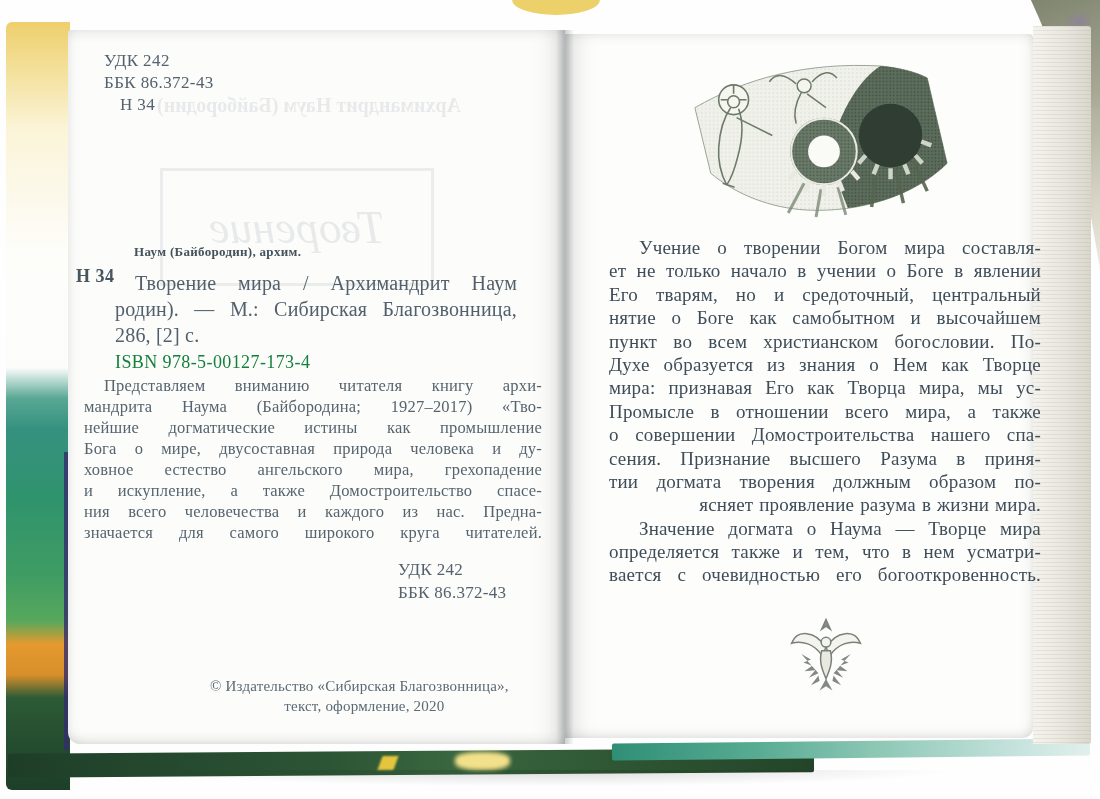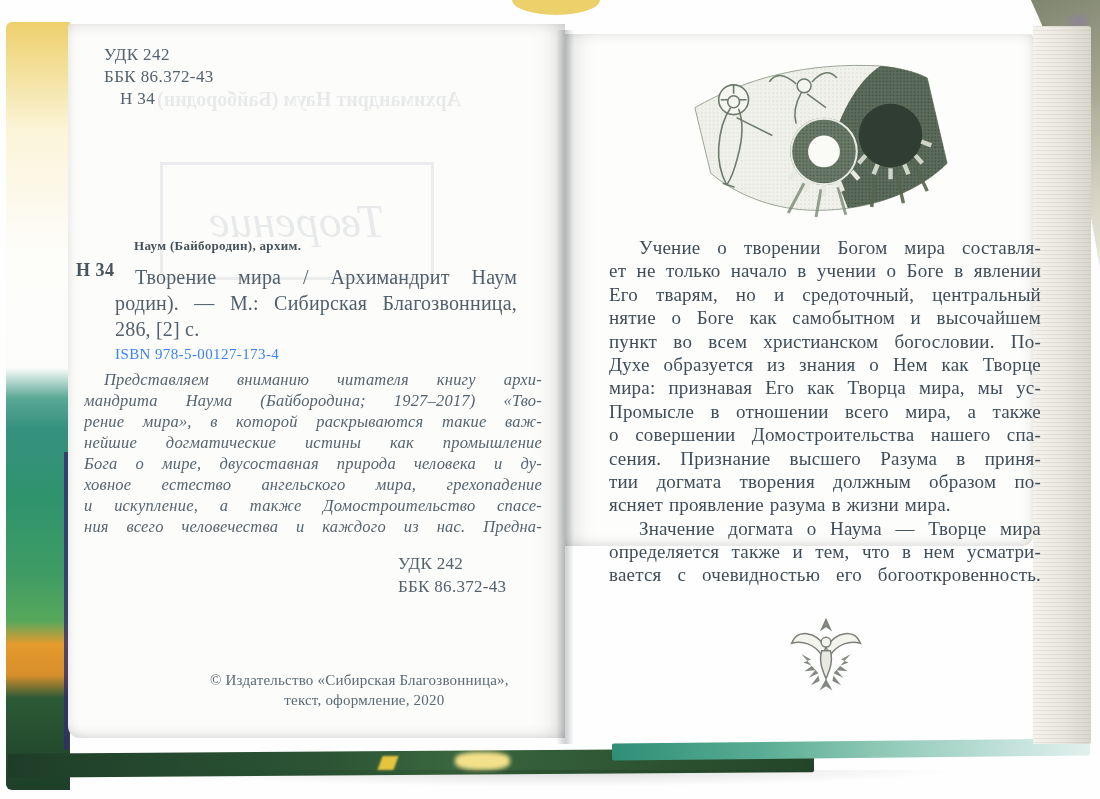--- a/index.html
+++ b/index.html
@@ -40,26 +40,26 @@
   .fore-edge{position:absolute;right:9px;top:26px;width:58px;height:718px;
     border-radius:0 3px 3px 0;
     background:
       repeating-linear-gradient(180deg,rgba(160,158,148,.18) 0 1px,transparent 1px 4px),
       linear-gradient(90deg,#f5f3ed,#e9e6de 55%,#d9d6cb);}
   .book-shadow{position:absolute;left:10px;top:770px;width:1080px;height:22px;
     background:radial-gradient(50% 100% at 50% 0,rgba(0,0,0,.14),transparent 75%);}
 
   
   .page{position:absolute;background:#fcfcfa;}
-  .page-left{left:68px;top:24px;width:497px;height:714px;border-radius:3px 0 0 12px;
+  .page-left{left:68px;top:30px;width:497px;height:714px;border-radius:3px 0 0 12px;
     box-shadow:inset -20px 0 24px -16px rgba(100,105,110,.35),
                inset 0 -9px 12px -8px rgba(120,120,120,.25),
                inset 0 10px 14px -10px rgba(140,140,140,.20),
                inset 10px 0 14px -10px rgba(150,150,150,.20);}
-  .page-right{left:565px;top:34px;width:468px;height:512px;border-radius:0 4px 10px 0;
+  .page-right{left:565px;top:34px;width:468px;height:704px;border-radius:0 4px 10px 0;
     background:#fdfdfb;
     box-shadow:inset 22px 0 26px -18px rgba(100,105,110,.33),
                inset 0 -9px 12px -8px rgba(120,120,120,.22),
                inset 0 9px 12px -9px rgba(140,140,140,.18),
                inset -9px 0 12px -8px rgba(150,150,150,.25);}
   .gutter-shadow{position:absolute;left:556px;top:30px;width:18px;height:714px;
     background:linear-gradient(90deg,transparent,rgba(90,95,100,.26) 45%,rgba(90,95,100,.28) 55%,transparent);}
 
   
   .ln{overflow:hidden;}
@@ -77,34 +77,34 @@
   .ghost-titlebox{left:92px;top:138px;width:268px;height:112px;opacity:.085;
     border:3px solid #3c506e;display:flex;align-items:center;justify-content:center;}
   .ghost-titlebox span{font-size:46px;font-style:italic;}
   .margin-code{position:absolute;left:8px;top:236px;font-size:18px;font-weight:bold;
     color:#47555f;letter-spacing:.5px;}
   .author-heading{position:absolute;left:66px;top:214px;font-size:13px;font-weight:bold;
     color:#44525c;letter-spacing:.3px;}
   .biblio{position:absolute;left:47px;top:240px;width:402px;font-size:20px;
     color:#51606c;letter-spacing:.2px;}
   .biblio .ln{line-height:26px;height:26px;}
-  .isbn{position:absolute;left:47px;top:322px;font-size:15px;color:#3b82f6;letter-spacing:.4px;}
+  .isbn{position:absolute;left:47px;top:322px;font-size:18px;color:#15803d;letter-spacing:.4px;}
   .annotation{position:absolute;left:16px;top:346px;width:458px;font-size:16.5px;
     color:#56646f;letter-spacing:.2px;}
-  .annotation .ln{line-height:20.6px;height:21px;font-style:italic;}
+  .annotation .ln{line-height:20.6px;height:21px;}
   .catalog-bottom{position:absolute;left:330px;top:528px;font-size:17px;line-height:23px;
     color:#54626e;letter-spacing:.3px;}
   .copyright{position:absolute;left:142px;top:646px;font-size:15px;line-height:20px;
     color:#5b6974;letter-spacing:.2px;text-align:center;}
   .copyright .l2{margin-left:10px;}
 
   
   .body-text{position:absolute;left:44px;top:202px;width:432px;font-size:19px;
     color:#3f4d59;letter-spacing:.2px;word-spacing:1px;}
-  .body-text .ln{line-height:23.4px;height:23.4px;}
+  .body-text .ln{line-height:23.4px;height:23.4px;text-align:right;}
 
   .illustration{position:absolute;left:112px;top:20px;width:288px;height:168px;}
   .ornament{position:absolute;left:218px;top:576px;width:86px;height:88px;}
 </style>
 </head>
 <body>
 
 <div id="scene">
 
   <div class="cover-left"></div>
@@ -138,26 +138,26 @@
       <div class="ln j ind-sm">Творение мира / Архимандрит Наум (Байбо-</div>
       <div class="ln j">родин). — М.: Сибирская Благозвонница, 2020. —</div>
       <div class="ln">286, [2] с.</div>
     </div>
 
     <div class="isbn">ISBN 978-5-00127-173-4</div>
 
     <div class="annotation">
       <div class="ln j ind-sm">Представляем вниманию читателя книгу архи-</div>
       <div class="ln j">мандрита Наума (Байбородина; 1927–2017) «Тво-</div>
-      <div class="ln j">рение мира», в которой раскрываются такие важ-</div>
       <div class="ln j">нейшие догматические истины как промышление</div>
       <div class="ln j">Бога о мире, двусоставная природа человека и ду-</div>
       <div class="ln j">ховное естество ангельского мира, грехопадение</div>
       <div class="ln j">и искупление, а также Домостроительство спасе-</div>
       <div class="ln j">ния всего человечества и каждого из нас. Предна-</div>
+      <div class="ln j">значается для самого широкого круга читателей.</div>
     </div>
 
     <div class="catalog-bottom">
       <div>УДК 242</div>
       <div>ББК 86.372-43</div>
     </div>
 
     <div class="copyright">
       <div>© Издательство «Сибирская Благозвонница»,</div>
       <div class="l2">текст, оформление, 2020</div>

